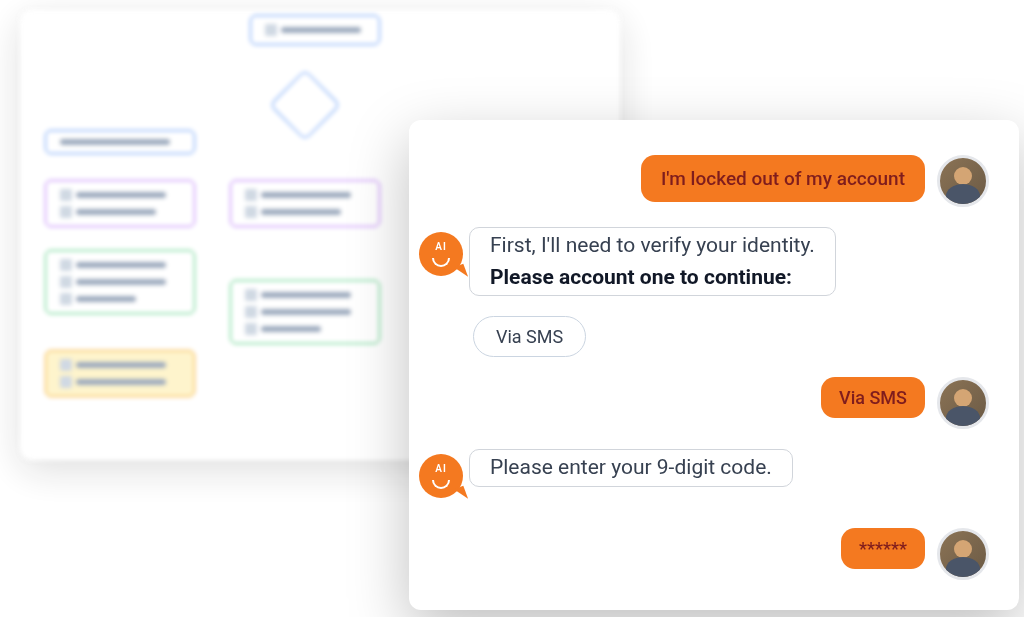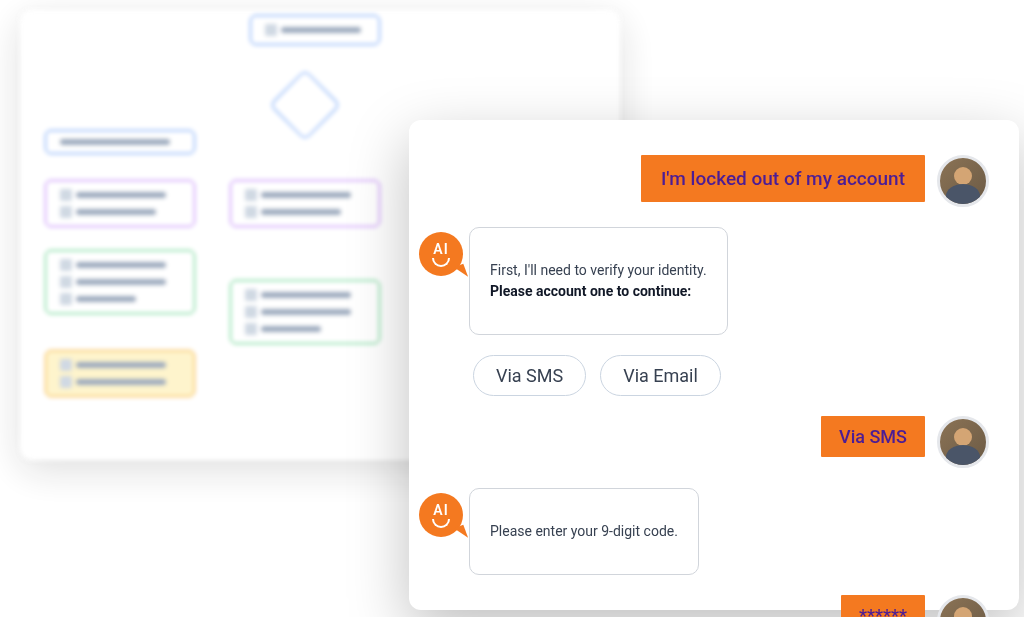--- a/index.html
+++ b/index.html
@@ -79,23 +79,23 @@
       display: flex;
       align-items: flex-start;
       gap: 12px;
       position: relative;
     }
     .msg-row.user { justify-content: flex-end; }
     .msg-row.bot { justify-content: flex-start; }
 
     .user-bubble {
       background: #f47920;
-      color: #4c1d95;
+      color: #7f1d1d;
       padding: 12px 20px;
-      border-radius: 1px;
+      border-radius: 14px;
       font-size: 19px;
       font-weight: 500;
       max-width: 360px;
     }
     .user-bubble.small { padding: 10px 18px; font-size: 18px; }
 
     .user-avatar {
       width: 52px;
       height: 52px;
       border-radius: 50%;
@@ -159,30 +159,30 @@
       width: 18px;
       height: 9px;
       border: 2px solid #fff;
       border-top: none;
       border-radius: 0 0 18px 18px;
       bottom: 9px;
     }
     .bot-ai-text {
       position: absolute;
       top: 9px;
-      font-size: 14px;
+      font-size: 10px;
       letter-spacing: 1px;
     }
 
     .bot-bubble {
       background: #ffffff;
       border: 1px solid #d1d5db;
       border-radius: 10px;
-      padding: 32px 20px;
-      font-size: 14px;
+      padding: 2px 20px;
+      font-size: 21px;
       color: #374151;
       line-height: 1.5;
       max-width: 420px;
     }
     .bot-bubble .bold { font-weight: 700; color: #111827; }
 
     .options-row {
       display: flex;
       gap: 14px;
       padding-left: 4px;
@@ -309,21 +309,20 @@
       <span class="bot-smile"></span>
     </div>
     <div class="bot-bubble">
       <span>First, I'll need to verify your identity.</span><br>
       <span class="bold">Please account one to continue:</span>
     </div>
   </div>
 
   <div class="options-row">
     <div class="option-pill">Via SMS</div>
-    <div class="option-pill">Via Email</div>
   </div>
 
   <div class="msg-row user">
     <div class="user-bubble small">Via SMS</div>
     <div class="user-avatar"></div>
   </div>
 
   <div class="msg-row bot">
     <div class="bot-avatar">
       <span class="bot-ai-text">AI</span>

